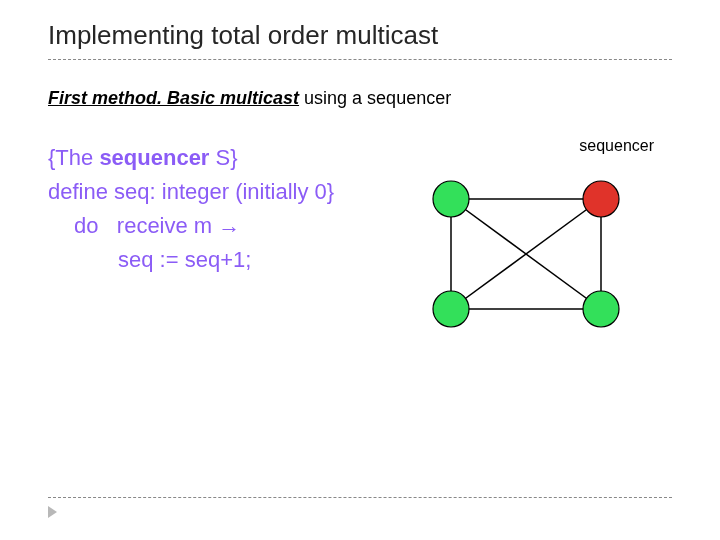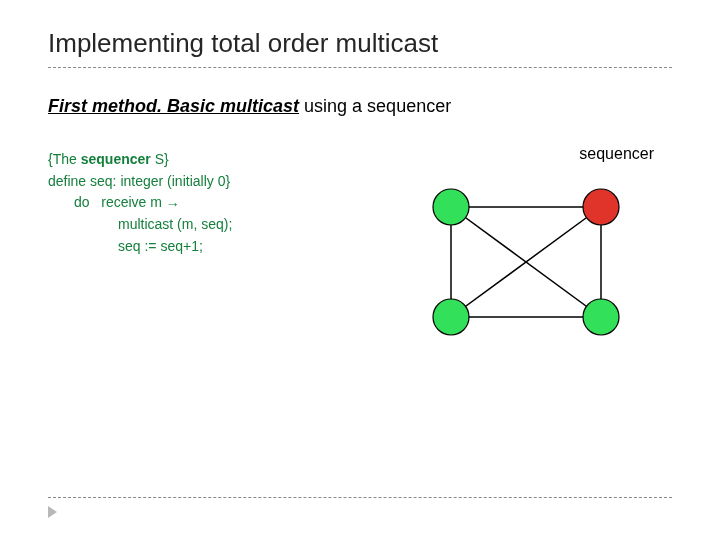--- a/index.html
+++ b/index.html
@@ -5,21 +5,21 @@
     * { margin: 0; padding: 0; box-sizing: border-box; }
     body {
       width: 720px;
       height: 540px;
       background: #fff;
       font-family: Arial, Helvetica, sans-serif;
       position: relative;
       overflow: hidden;
     }
     .slide {
-      padding: 28px 48px 0 48px;
+      padding: 20px 48px 0 48px;
       position: relative;
       height: 100%;
     }
     .title {
       font-size: 26px;
       font-weight: normal;
       color: #262626;
       margin-bottom: 8px;
     }
     .hr-dashed {
@@ -33,23 +33,23 @@
       margin-bottom: 32px;
     }
     .subtitle .bold { font-weight: bold; font-style: italic; text-decoration: underline; }
     .subtitle .nonbold { font-weight: normal; }
     .content-row {
       display: flex;
       flex-direction: row;
       align-items: flex-start;
     }
     .algo {
-      font-size: 14px;
+      font-size: 22px;
       line-height: 1.55;
-      color: #15803d;
+      color: #8b5cf6;
       flex: 0 0 56%;
     }
     .algo .line1 span.b { font-weight: bold; }
     .algo .line2 .b { font-weight: normal; }
     .algo .indent1 { padding-left: 26px; }
     .algo .indent2 { padding-left: 70px; }
     .algo .do-kw { font-weight: normal; }
     .diagram-wrap {
       flex: 1;
       position: relative;
@@ -101,21 +101,20 @@
     <div class="algo">
       <div class="line1">
         <span>{The </span><span class="b">sequencer</span><span> S}</span>
       </div>
       <div class="line2">
         <span class="b">define</span><span> seq: integer (initially 0}</span>
       </div>
       <div class="indent1">
         <span class="do-kw">do</span><span style="white-space: pre;">   receive m →</span>
       </div>
-      <div class="indent2">multicast (m, seq);</div>
       <div class="indent2">seq := seq+1;</div>
     </div>
 
     <div class="diagram-wrap">
       <div class="seq-label">sequencer</div>
       <div class="graph">
         <svg viewBox="0 0 210 170">
           <g stroke="#000" stroke-width="1.5">
             <line x1="30" y1="30" x2="180" y2="30"></line>
             <line x1="30" y1="140" x2="180" y2="140"></line>

